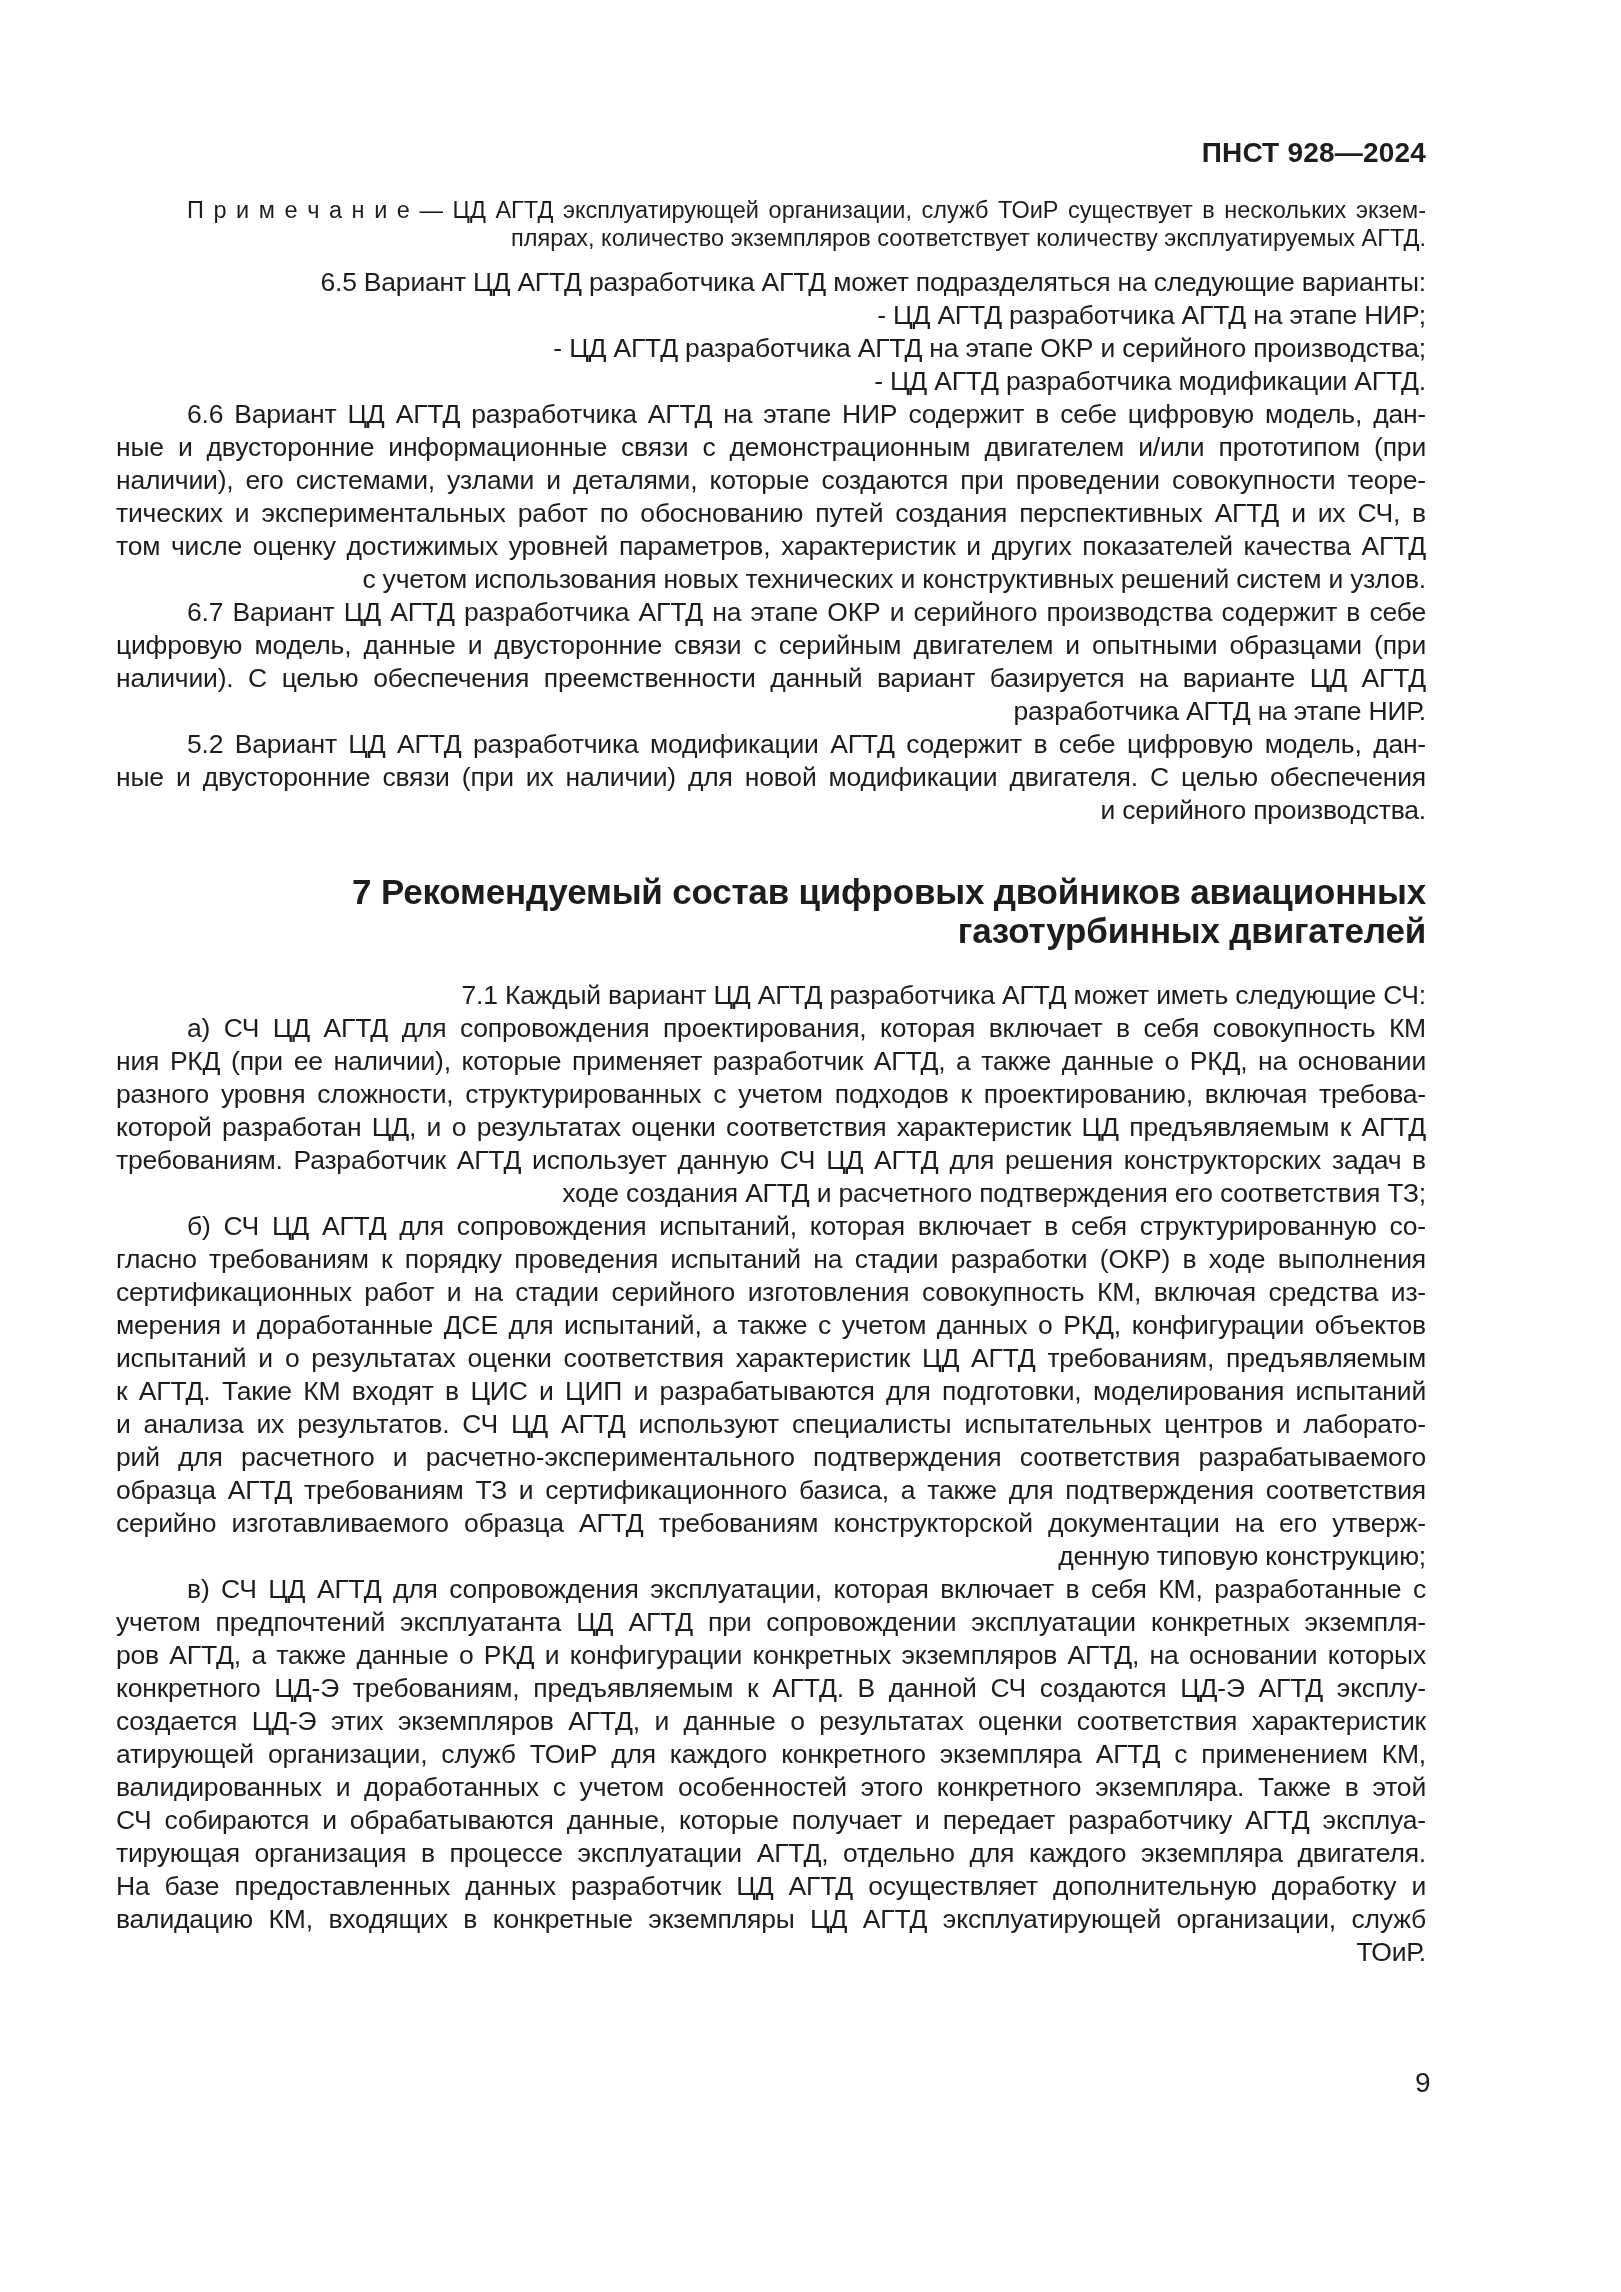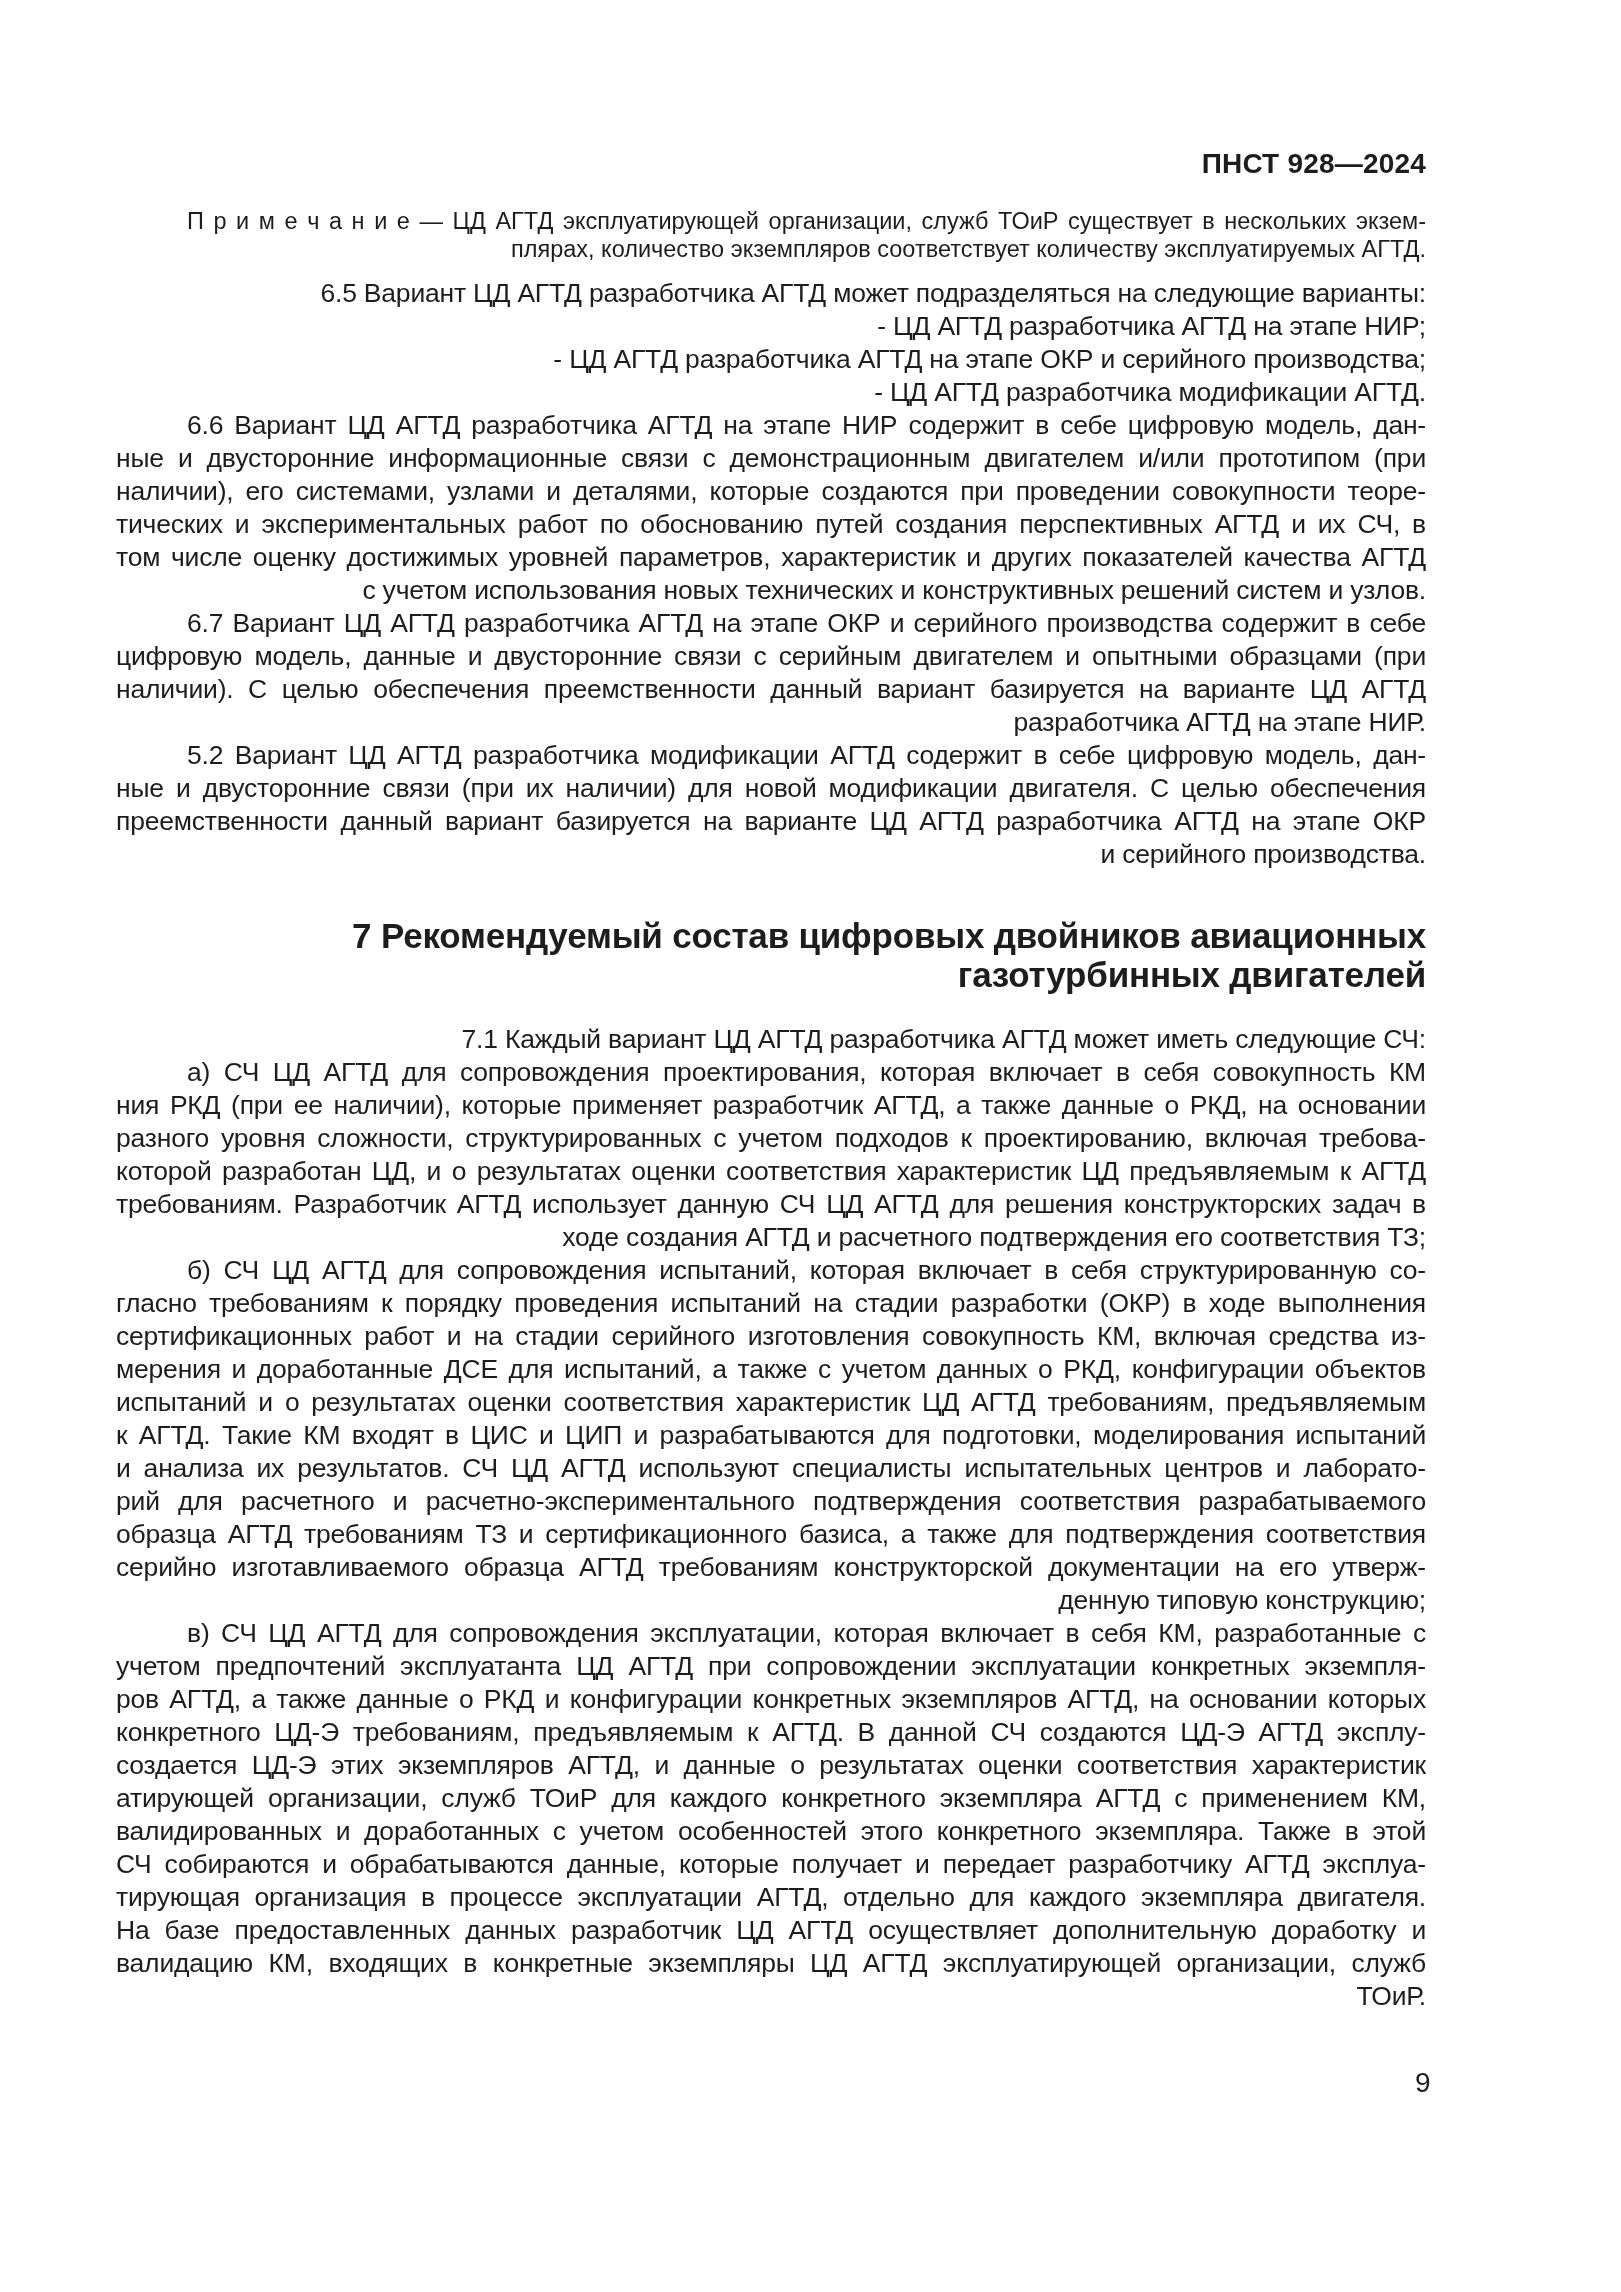--- a/index.html
+++ b/index.html
@@ -12,21 +12,21 @@
     width: 1621px;
     height: 2293px;
     background: #ffffff;
     font-family: "Liberation Sans", sans-serif;
     color: #1d1d1d;
     overflow: hidden;
   }
   .column {
     position: absolute;
     left: 116px;
-    top: 147px;
+    top: 136px;
     width: 1310px;
   }
   .header-line {
     text-align: right;
     font-weight: bold;
     font-size: 28px;
     line-height: 33px;
     letter-spacing: 0.2px;
   }
   .block { margin: 0; }
@@ -97,21 +97,20 @@
         </div>
         <div class="block body">
           <div class="line j ind">6.7 Вариант ЦД АГТД разработчика АГТД на этапе ОКР и серийного производства содержит в себе</div>
           <div class="line j">цифровую модель, данные и двусторонние связи с серийным двигателем и опытными образцами (при</div>
           <div class="line j">наличии). С целью обеспечения преемственности данный вариант базируется на варианте ЦД АГТД</div>
           <div class="line">разработчика АГТД на этапе НИР.</div>
         </div>
         <div class="block body">
           <div class="line j ind">5.2 Вариант ЦД АГТД разработчика модификации АГТД содержит в себе цифровую модель, дан-</div>
           <div class="line j">ные и двусторонние связи (при их наличии) для новой модификации двигателя. С целью обеспечения</div>
-          <div class="line j">преемственности данный вариант базируется на варианте ЦД АГТД разработчика АГТД на этапе ОКР</div>
           <div class="line">и серийного производства.</div>
         </div>
         <div class="block heading">
           <div class="line">7 Рекомендуемый состав цифровых двойников авиационных</div>
           <div class="line">газотурбинных двигателей</div>
         </div>
         <div class="block body sec7-start">
           <div class="line ind">7.1 Каждый вариант ЦД АГТД разработчика АГТД может иметь следующие СЧ:</div>
         </div>
         <div class="block body">

